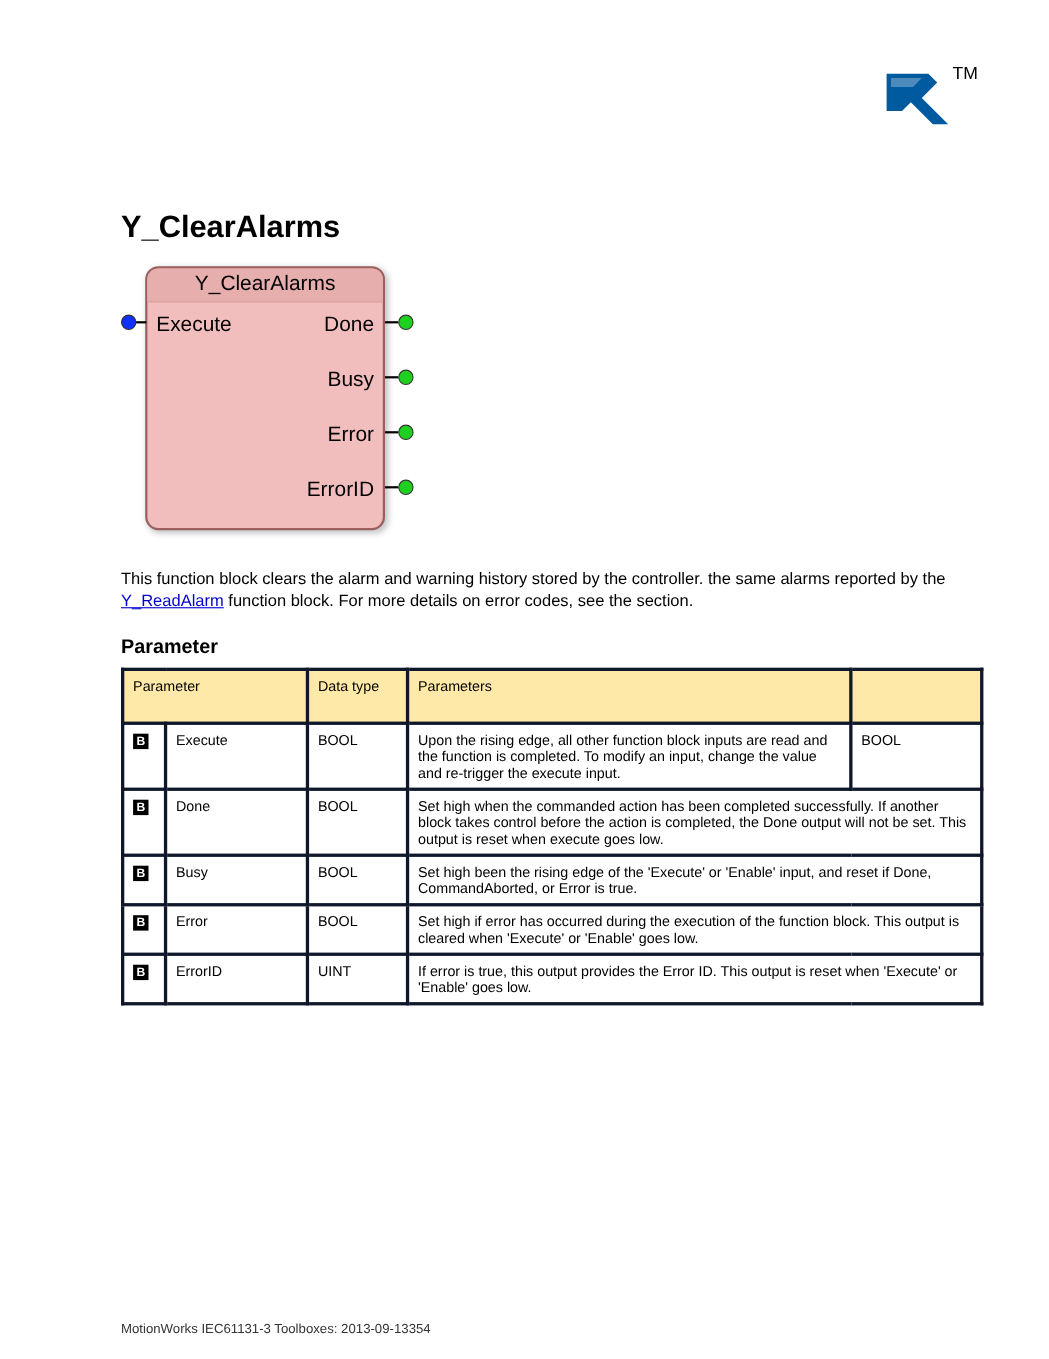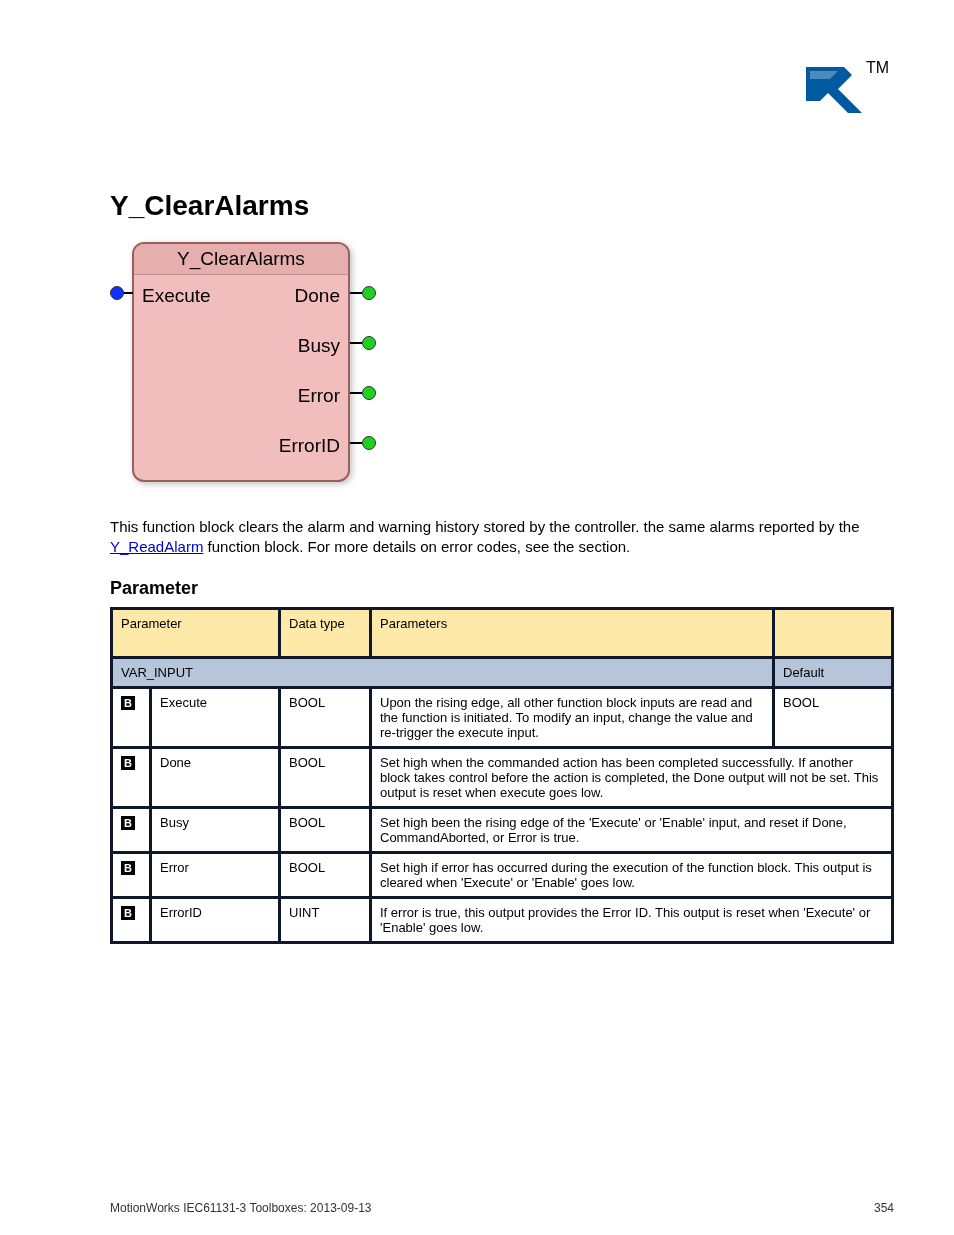--- a/index.html
+++ b/index.html
@@ -151,21 +151,20 @@
     line-height: 14px;
     text-align: center;
     font-size: 11px;
   }
   .footer {
     position: absolute;
     bottom: 20px;
     left: 110px;
     right: 60px;
     display: flex;
-    justify-content: space-between;
     font-size: 12px;
     color: #333;
   }
 </style>
 </head>
 <body>
 
 <div class="page">
 
   <div class="logo-wrap">
@@ -213,29 +212,25 @@
   <div class="subhead">Parameter</div>
 
   <table class="params">
     <tbody>
         <tr class="hdr">
       <th class="col-marker" colspan="2">Parameter</th>
       <th class="col-type">Data type</th>
       <th>Parameters</th>
       <th class="col-default"></th>
     </tr>
-    <tr class="group">
-      <td colspan="4">VAR_INPUT</td>
-      <td>Default</td>
-    </tr>
     <tr>
       <td class="col-marker"><span class="marker-b">B</span></td>
       <td class="col-name">Execute</td>
       <td>BOOL</td>
-      <td>Upon the rising edge, all other function block inputs are read and the function is initiated. To modify an input, change the value and re-trigger the execute input.</td>
+      <td>Upon the rising edge, all other function block inputs are read and the function is completed. To modify an input, change the value and re-trigger the execute input.</td>
       <td>BOOL</td>
     </tr>
     <tr>
       <td class="col-marker"><span class="marker-b">B</span></td>
       <td class="col-name">Done</td>
       <td>BOOL</td>
       <td colspan="2">Set high when the commanded action has been completed successfully. If another block takes control before the action is completed, the Done output will not be set. This output is reset when execute goes low.</td>
     </tr>
     <tr>
       <td class="col-marker"><span class="marker-b">B</span></td>

